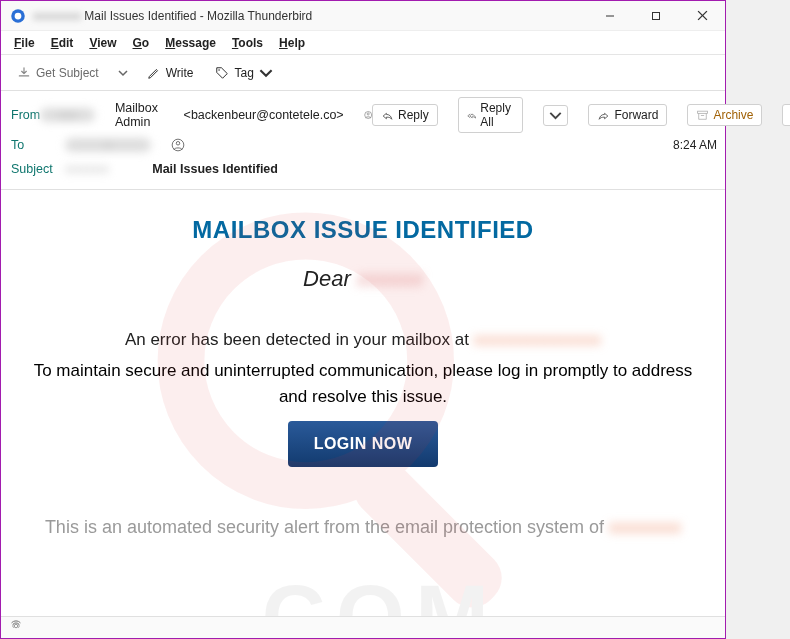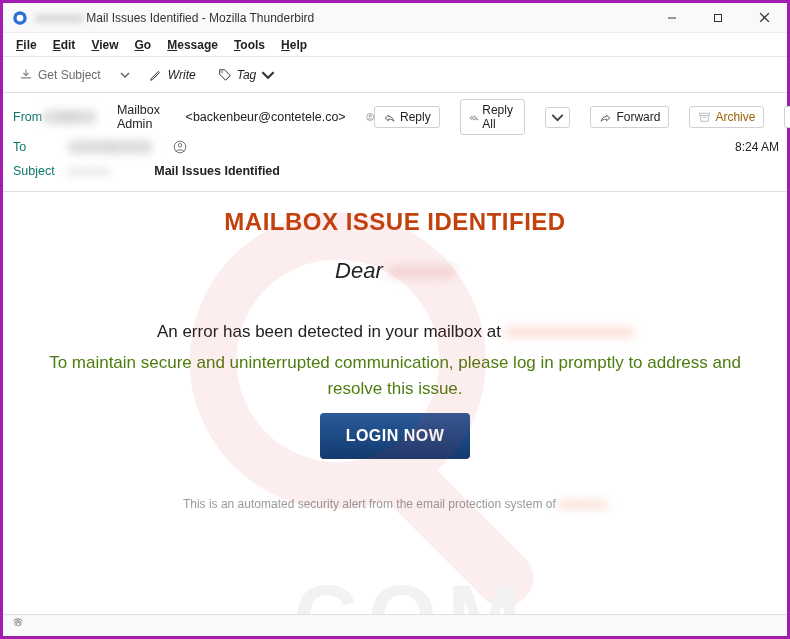--- a/index.html
+++ b/index.html
@@ -1,37 +1,37 @@
 <!DOCTYPE html>
 <html><head>
 <meta charset="utf-8">
 <style>
 * { margin: 0; padding: 0; box-sizing: border-box; font-family: "Segoe UI", Arial, sans-serif; }
 body { width: 790px; height: 639px; background: #f0f0f0; overflow: hidden; }
 
-.window { width: 790px; height: 639px; background: #fff; border: 3px solid #a21caf; display: flex; flex-direction: column; position: relative; }
+.window { width: 726px; height: 639px; background: #fff; border: 1px solid #a21caf; display: flex; flex-direction: column; position: relative; }
 
 
 .titlebar { height: 30px; display: flex; align-items: center; padding: 0 0 0 8px; background: #f9f9f9; border-bottom: 1px solid #eee; }
 .titlebar .tb-icon { width: 18px; height: 18px; margin-right: 6px; display:flex; align-items:center; justify-content:center;}
 .titlebar .tb-title { font-size: 12px; color: #333; flex: 1; }
 .titlebar .tb-title .blur { filter: blur(3px); color:#999; }
 .wbuttons { display:flex; height:100%; }
 .wbtn { width: 46px; height: 100%; display:flex; align-items:center; justify-content:center; font-size: 10px; color:#333; }
 
 
 .menubar { height: 24px; display:flex; align-items:center; padding: 0 6px; gap: 2px; border-bottom: 1px solid #e5e5e5; background:#fff;font-weight:bold; }
 .menubar .mitem { font-size: 12px; padding: 2px 7px; color:#222; }
 .menubar .mitem .ul { text-decoration: underline; }
 
 
 .toolbar { height: 36px; display:flex; align-items:center; padding: 0 8px; gap: 6px; border-bottom: 1px solid #e0e0e0; background:#fff; }
 .tbtn { display:flex; align-items:center; gap:5px; font-size:12px; color:#6b6b6b; padding: 4px 8px; border-radius:3px; }
 .tbtn svg { width:14px; height:14px; }
-.tbtn.enabled { color:#222;font-style:italic; }
+.tbtn.enabled { color:#222; }
 .chev { padding: 4px 5px; color:#555; }
 .chev svg { width:10px; height:10px; }
 
 
 .headers { padding: 6px 8px 8px 10px; border-bottom: 1px solid #e0e0e0; background:#fff; font-size:12.5px; }
 .hrow { display:flex; align-items:center; min-height:24px; }
 .hlabel { width: 54px; color:#0f766e; }
 .hval { display:flex; align-items:center; gap:20px; color:#222; }
 .pill-blur { filter: blur(4px); color: #bbb; background:#ddd; border-radius:8px; padding:0 6px; }
 .pill-blur.sm { padding:0 18px; }
@@ -39,28 +39,28 @@
 .hactions { margin-left:auto; display:flex; align-items:center; gap:20px; }
 .hbtn { display:flex; align-items:center; gap:4px; font-size:12px; color:#222; border:1px solid #d0d0d0; background:#fff; padding:3px 8px; border-radius:3px; }
 .hbtn.dis { color:#a16207; }
 .hbtn svg { width:13px; height:13px; }
 .time { margin-left:auto; font-size:12px; color:#222; }
 .subj .bold { font-weight:600; }
 .subj .blur { filter: blur(4px); color:#bbb; }
 
 
 .mailbody { flex:1; background:#fff; overflow:hidden; position:relative; padding: 14px 20px 0 20px; text-align:center; }
-.mb-title { color:#c2410c; font-size:24px; font-weight:700; letter-spacing:0.5px; margin-top:2px; }
+.mb-title { color:#0369a1; font-size:24px; font-weight:700; letter-spacing:0.5px; margin-top:12px; }
 .mb-dear { margin-top:22px; font-size:22px; color:#222;font-style:italic; }
 .mb-dear .blur { filter: blur(5px); color:#e59a9a; }
 .mb-err { margin-top:38px; font-size:17px; color:#222; }
 .mb-err .blur { filter: blur(5px); color:#f09a7a; }
-.mb-maintain { margin-top:8px; font-size:17px; color:#4d7c0f; line-height:1.5; }
+.mb-maintain { margin-top:8px; font-size:17px; color:#000000; line-height:1.5; }
 .mb-btn { display:inline-block; margin-top:12px; background: linear-gradient(#2a5a9a, #123a6e); color:#fff; font-weight:700; font-size:16px; padding: 14px 26px; border-radius:4px; letter-spacing:0.5px; }
-.mb-foot { margin-top:38px; font-size:12px; color:#9a9a9a; }
+.mb-foot { margin-top:50px; font-size:18px; color:#9a9a9a; }
 .mb-foot .blur { filter: blur(5px); color:#f09a7a; }
 
 
 .wm { position:absolute; left:50%; top:54%; transform:translate(-50%,-50%); pointer-events:none; opacity:0.08; }
 .wm svg { width:520px; height:520px; }
 
 
 .statusbar { height:22px; border-top:1px solid #e0e0e0; background:#fafafa; display:flex; align-items:center; padding:0 8px; color:#777; }
 .statusbar svg { width:14px; height:14px; }
 </style>

